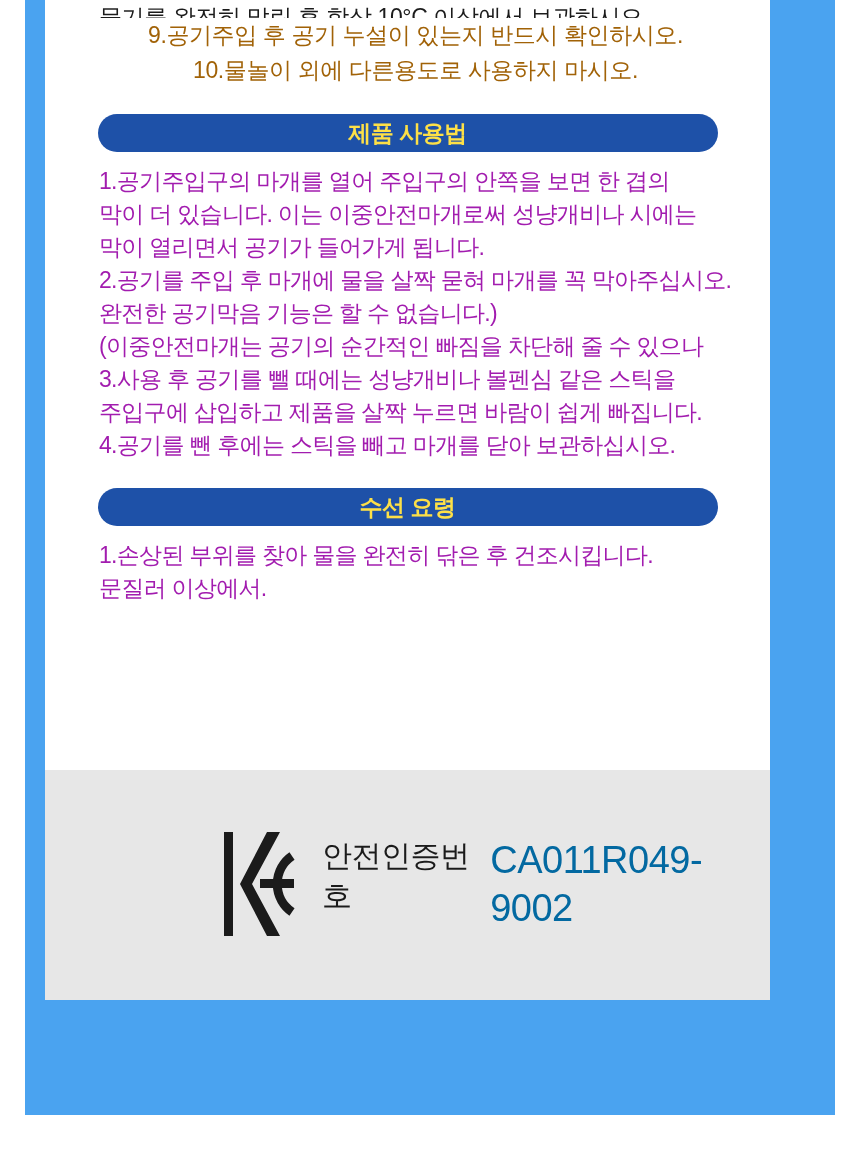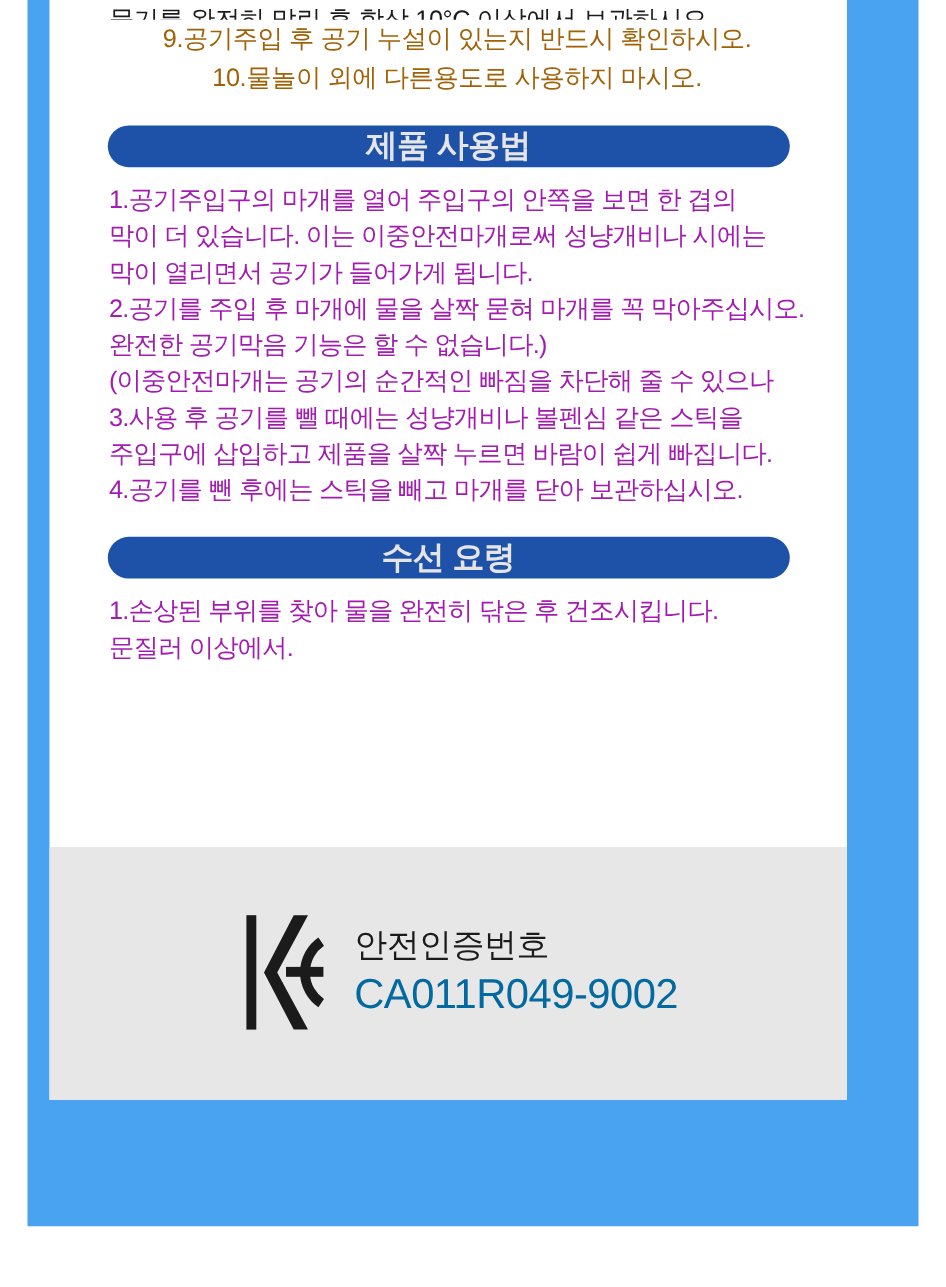--- a/index.html
+++ b/index.html
@@ -75,22 +75,22 @@
     text-align: center;
   }
 
   
   .section-pill {
     margin: 26px auto 0 auto;
     width: 620px;
     height: 38px;
     background: #1e51a8;
     border-radius: 19px;
-    color: #e5e5e5;
-    font-size: 29px;
+    color: #fde047;
+    font-size: 23px;
     font-weight: bold;
     display: flex;
     align-items: center;
     justify-content: center;
     letter-spacing: -0.5px;
   }
 
   .body-block {
     margin-top: 13px;
     padding: 0 10px 0 18px;
@@ -120,21 +120,21 @@
     align-items: center;
   }
   .kc-mark {
     width: 76px;
     height: 108px;
     flex: 0 0 auto;
   }
   .kc-texts {
     margin-left: 26px;
     display: flex;
-    flex-direction: column;
+    flex-direction: row;
     justify-content: center;
   }
   .kc-label {
     font-size: 30px;
     color: #1b1b1b;
     line-height: 40px;
     letter-spacing: -0.5px;
   }
   .kc-number {
     font-size: 38px;

